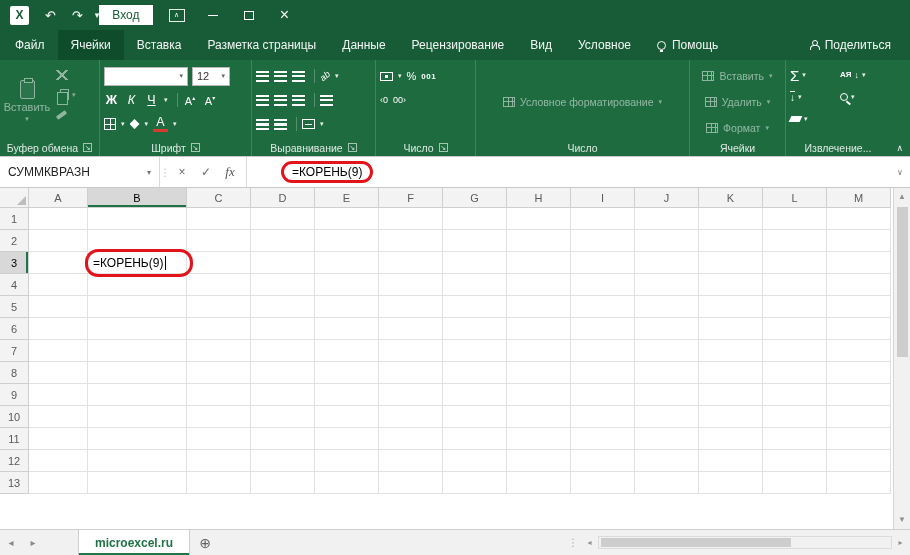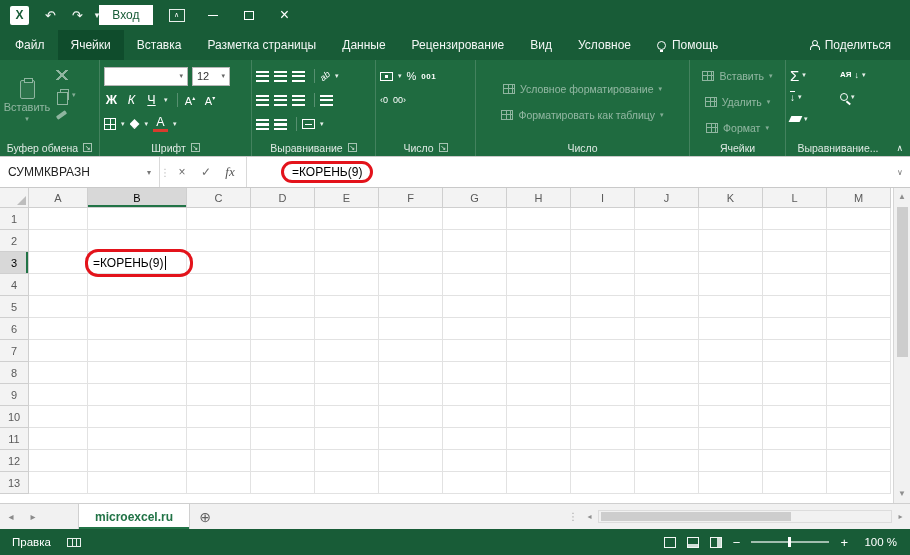--- a/index.html
+++ b/index.html
@@ -331,25 +331,20 @@
       </div>
     </div>
 
     <div class="rgroup" style="width:214px">
       <div class="rg-body fcol stylecol">
         <div class="style-row dis">
           <span class="ic-table"></span>
           <span>Условное форматирование</span>
             <span class="tiny-caret">▾</span>
         </div>
-        <div class="style-row dis">
-          <span class="ic-table"></span>
-          <span>Форматировать как таблицу</span>
-            <span class="tiny-caret">▾</span>
-        </div>
       </div>
       <div class="rg-label">
           <span>Число</span>
         </div>
     </div>
 
     <div class="rgroup" style="width:96px">
       <div class="rg-body fcol stylecol">
         <div class="style-row dis">
           <span class="ic-table"></span>
@@ -396,21 +391,21 @@
             </span>
         </div>
         <div class="ed-row">
           <span class="ed-cell">
               <span class="ic-eraser"></span>
               <span class="tiny-caret">▾</span>
             </span>
         </div>
       </div>
       <div class="rg-label">
-          <span>Выравнивание...</span>
+          <span>Извлечение...</span>
         </div>
     </div>
 
     <span class="collapse-ribbon">∧</span>
   </div>
 
   <div class="formulabar">
     <div class="namebox">
       <span>СУММКВРАЗН</span>
       <span class="nb-caret">▾</span>
@@ -685,29 +680,14 @@
     <div class="hsholder">
       <span class="hhandle">⋮</span>
       <span class="hs-arrow">◂</span>
       <div class="htrack">
           <div class="hthumb"></div>
         </div>
       <span class="hs-arrow">▸</span>
     </div>
   </div>
 
-  <div class="statusbar">
-    <span class="sb-mode">Правка</span>
-    <span class="ic-macro"></span>
-    <div class="sb-right">
-      <span class="view-ic"></span>
-      <span class="view-ic v2"></span>
-      <span class="view-ic v3"></span>
-      <span class="zbtn">−</span>
-      <div class="zoom-slider">
-          <div class="zthumb"></div>
-        </div>
-      <span class="zbtn">+</span>
-      <span class="zoom-pct">100 %</span>
-    </div>
-  </div>
 
 </div>
 
 </body></html>

